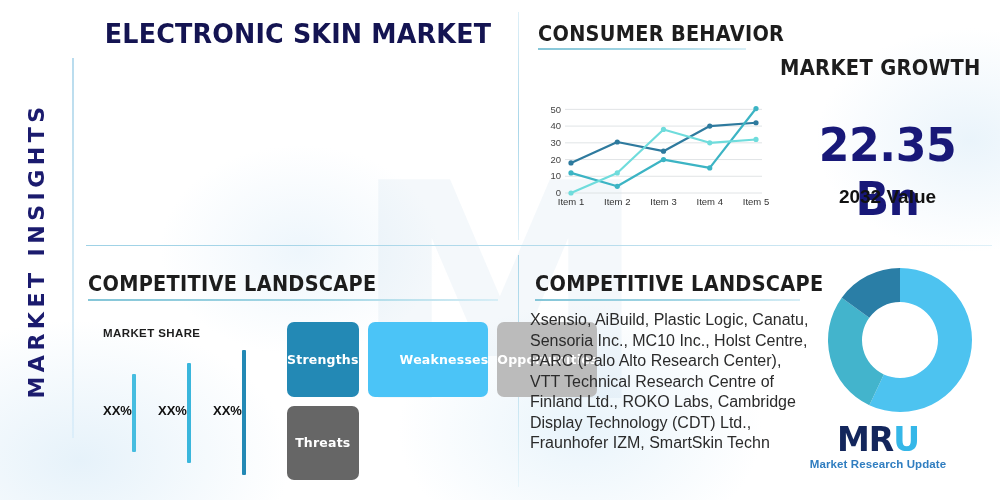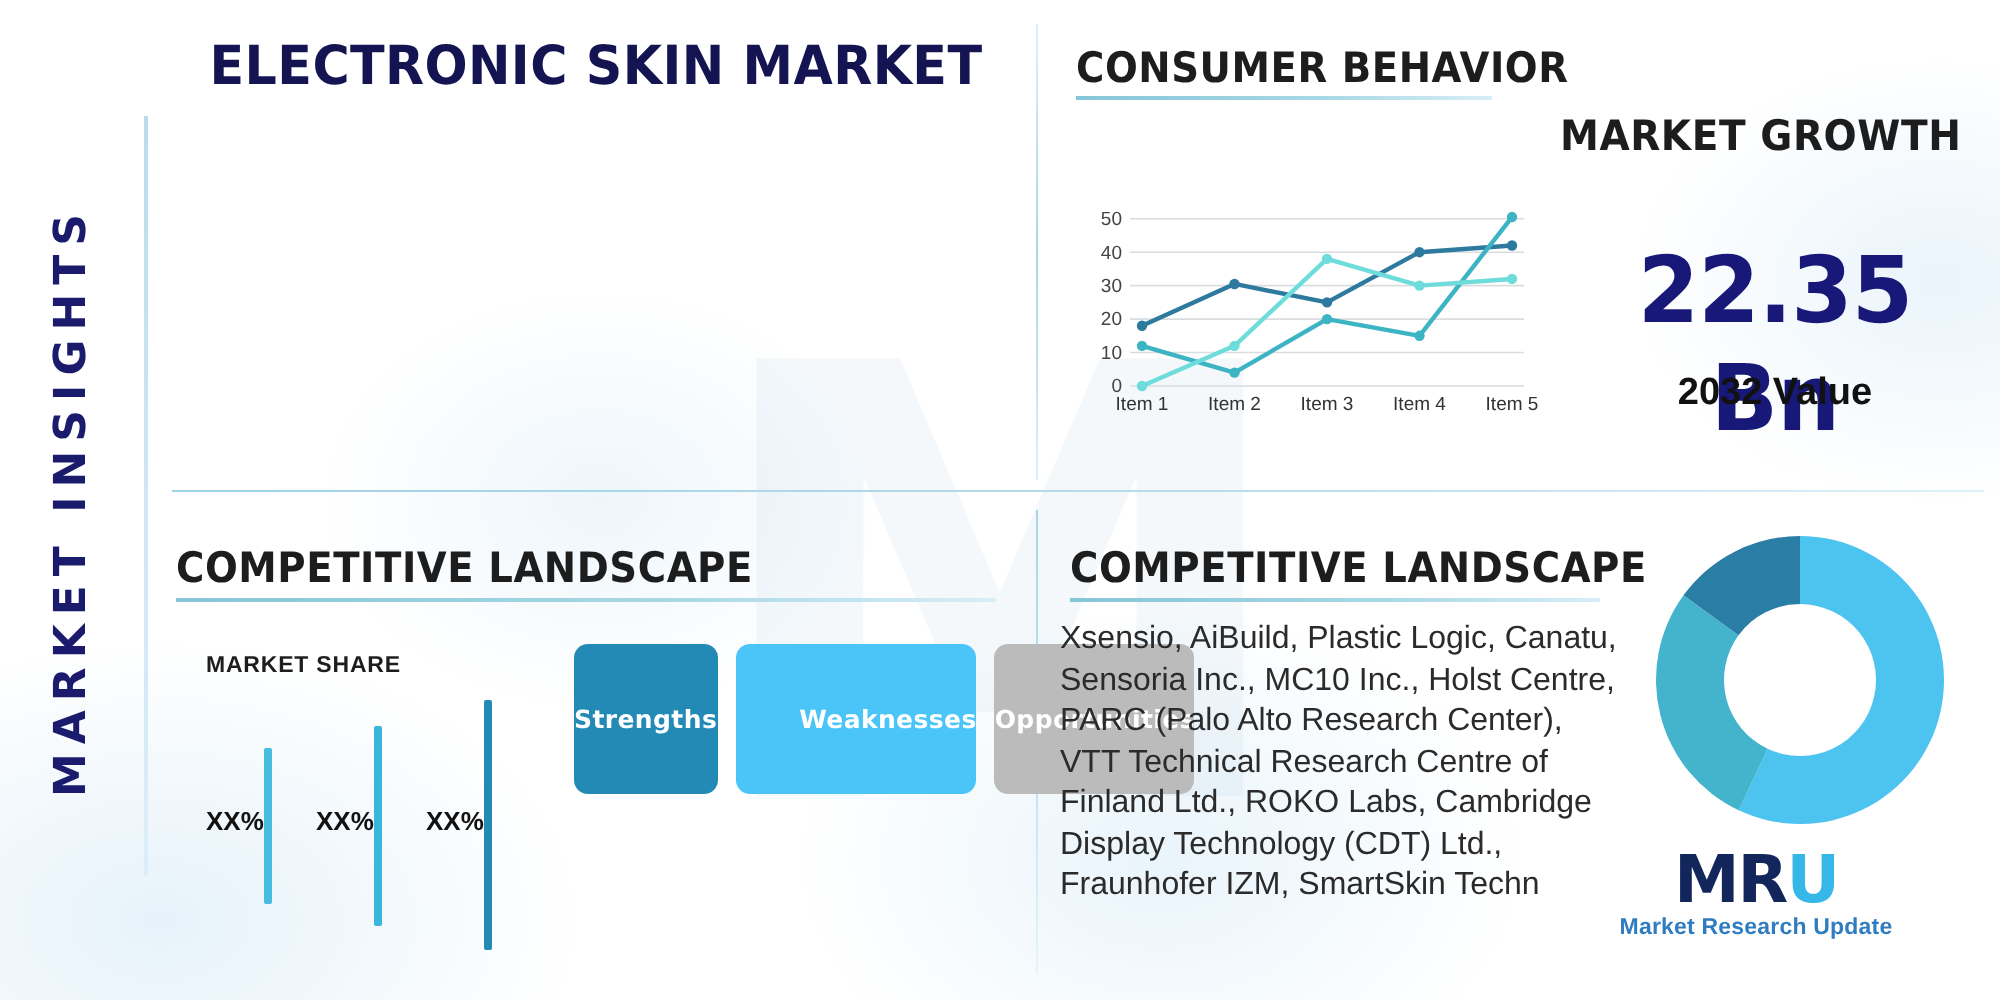--- a/index.html
+++ b/index.html
@@ -359,20 +359,21 @@
       <div class="bar-col">
         <div class="bar-cap">XX%</div>
         <div class="bar-rect" style="height: 125px; background: rgb(35, 137, 181);"></div>
       </div>
     </div>
 
   <div class="swot" id="swot">
       <div class="swot-cell" style="background: rgb(35, 137, 181);">Strengths</div>
       <div class="swot-cell" style="background: rgb(75, 196, 247); padding-left: 32px;">Weaknesses</div>
       <div class="swot-cell" style="background: rgb(187, 187, 187);">Opportunities</div>
+      <div class="swot-cell" style="background: rgb(102, 102, 102);">Threats</div>
     </div>
 
   <div class="sec-head" id="head-comp-right">COMPETITIVE LANDSCAPE</div>
   <div class="sec-rule" id="rule-comp-right"></div>
 
   <div class="companies">Xsensio, AiBuild, Plastic Logic, Canatu, Sensoria Inc., MC10 Inc., Holst Centre, PARC (Palo Alto Research Center), VTT Technical Research Centre of Finland Ltd., ROKO Labs, Cambridge Display Technology (CDT) Ltd., Fraunhofer IZM, SmartSkin Techn</div>
 
   <div class="donut">
     <svg width="148" height="148" viewBox="0 0 148 148">
       <g id="donut-segments">

